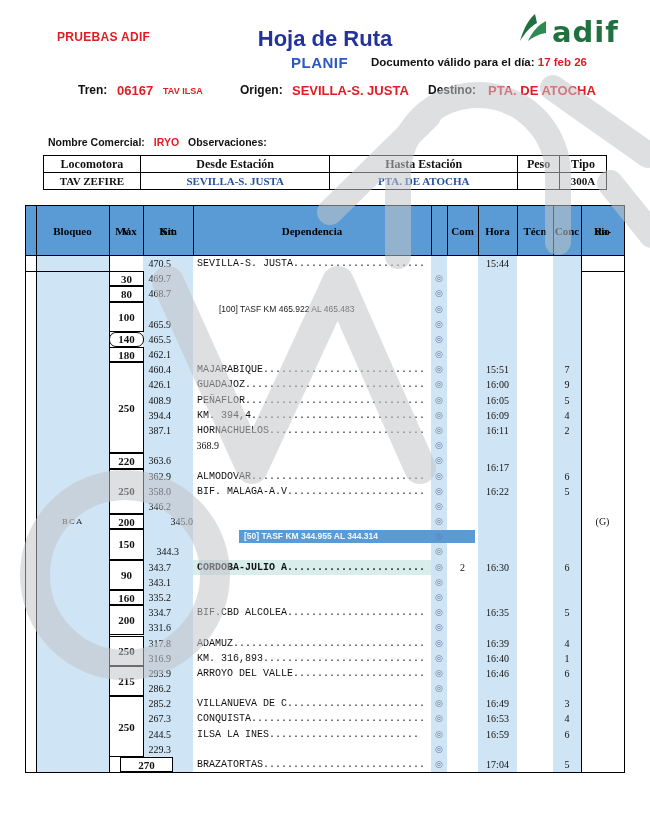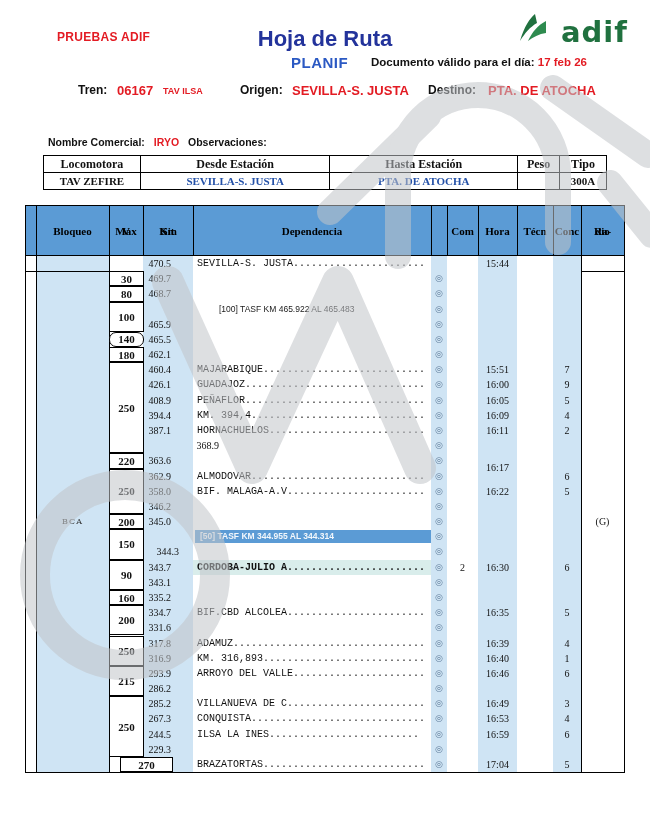--- a/index.html
+++ b/index.html
@@ -6,21 +6,21 @@
   #page{position:relative;width:650px;height:814px;background:#fff;overflow:hidden;
         font-family:"Liberation Sans","DejaVu Sans",sans-serif;color:#111;}
   .abs{position:absolute;}
   .red{color:var(--red);}
 
   
   .hdr-pruebas{left:57px;top:30px;font-size:12px;font-weight:bold;color:var(--red);letter-spacing:.3px;}
   .hdr-title{left:0;top:26px;width:650px;text-align:center;font-size:22px;font-weight:bold;color:var(--title-blue);}
   .hdr-planif{left:291px;top:54px;font-size:15px;font-weight:bold;color:var(--planif-blue);letter-spacing:.5px;}
   .hdr-valid{left:371px;top:56px;font-size:11.5px;font-weight:bold;}
-  .adif-logo{left:518px;top:13px;display:flex;align-items:flex-end;gap:13px;}
+  .adif-logo{left:518px;top:13px;display:flex;align-items:flex-end;gap:4px;}
   .adif-word{font-family:"DejaVu Sans",sans-serif;font-weight:bold;font-size:29px;line-height:29px;color:var(--adif-green);letter-spacing:1px;}
 
   .tren-line{left:0;top:83px;width:650px;height:16px;font-size:12px;font-weight:bold;}
   .tren-line span{position:absolute;white-space:nowrap;}
   .t-num{font-size:13px;color:var(--red);}
   .t-op{font-size:9px;color:var(--red);top:3px;}
   .t-val{font-size:13px;color:var(--red);}
 
   .nc-line{left:48px;top:136px;font-size:10.5px;font-weight:bold;}
   .nc-line span{margin-right:6px;}
@@ -43,21 +43,21 @@
   .hline{height:1px;background:#000;}
   .km{font-family:"Liberation Serif","DejaVu Serif",serif;font-size:10px;text-align:right;height:15.18px;line-height:15.18px;}
   .dep{font-family:"Liberation Mono","DejaVu Sans Mono",monospace;font-size:10px;height:15.18px;line-height:15.18px;white-space:pre;}
   .dep.hl{font-weight:bold;}
   .num{font-family:"Liberation Serif","DejaVu Serif",serif;font-size:10px;text-align:center;height:15.18px;line-height:15.18px;}
   .circ{font-family:"DejaVu Sans",sans-serif;font-size:9px;color:#64809e;text-align:center;height:15.18px;line-height:15.18px;}
   .vmax{font-family:"Liberation Serif","DejaVu Serif",serif;font-size:11px;font-weight:bold;background:#fff;
         border:1px solid #000;box-sizing:border-box;display:flex;align-items:center;justify-content:center;}
   .note{font-size:8.5px;color:#1a1a1a;height:15.18px;line-height:15.18px;white-space:nowrap;}
   .tasf-bar{background:var(--header-blue);height:13px;color:rgba(255,255,255,.92);font-size:8.5px;font-weight:bold;
-            line-height:13px;padding-left:5px;box-sizing:border-box;white-space:nowrap;}
+            line-height:13px;padding-left:5px;box-sizing:border-box;white-space:nowrap;margin-left:44px;}
   .teal{background:var(--teal);height:15.18px;}
   .bca{font-family:"DejaVu Serif",serif;font-size:8px;color:#333;text-align:center;letter-spacing:1px;}
   #wm{position:absolute;left:0;top:0;pointer-events:none;z-index:50;opacity:.55;}
 </style>
 </head>
 <body>
 
 <div id="page">
 
   <div class="abs hdr-pruebas">PRUEBAS ADIF</div>
@@ -221,21 +221,21 @@
       <div class="circ" style="left: 405px; width: 16px; top: 262.52px;">◎</div>
       <div class="num" style="left: 452px; width: 39px; top: 254px;">16:17</div>
       <div class="num" style="left: 527px; width: 28px; top: 262.52px;">6</div>
       <div class="km" style="left: 117px; width: 28px; top: 277.7px;">358.0</div>
       <div class="dep" style="left: 171px; top: 277.7px;">BIF. MALAGA-A.V.......................</div>
       <div class="circ" style="left: 405px; width: 16px; top: 277.7px;">◎</div>
       <div class="num" style="left: 452px; width: 39px; top: 277.7px;">16:22</div>
       <div class="num" style="left: 527px; width: 28px; top: 277.7px;">5</div>
       <div class="km" style="left: 117px; width: 28px; top: 292.88px;">346.2</div>
       <div class="circ" style="left: 405px; width: 16px; top: 292.88px;">◎</div>
-      <div class="km" style="left: 117px; width: 28px; top: 308.06px;">345.0</div>
+      <div class="km" style="left: 117px; width: 28px; top: 308.06px; padding-left: 22px;">345.0</div>
       <div class="circ" style="left: 405px; width: 16px; top: 308.06px;">◎</div>
       <div class="num" style="left: 555px; width: 43px; top: 308.06px;">(G)</div>
       <div class="tasf-bar" style="left: 169px; width: 236px; top: 324.24px;">[50] TASF KM 344.955 AL 344.314</div>
       <div class="circ" style="left: 405px; width: 16px; top: 323.24px;">◎</div>
       <div class="km" style="left: 117px; width: 28px; top: 338.42px; padding-left: 8px;">344.3</div>
       <div class="circ" style="left: 405px; width: 16px; top: 338.42px;">◎</div>
       <div class="teal" style="left: 167px; width: 238px; top: 353.6px;"></div>
       <div class="km" style="left: 117px; width: 28px; top: 353.6px;">343.7</div>
       <div class="dep hl" style="left: 171px; top: 353.6px;">CORDOBA-JULIO A.......................</div>
       <div class="circ" style="left: 405px; width: 16px; top: 353.6px;">◎</div>

